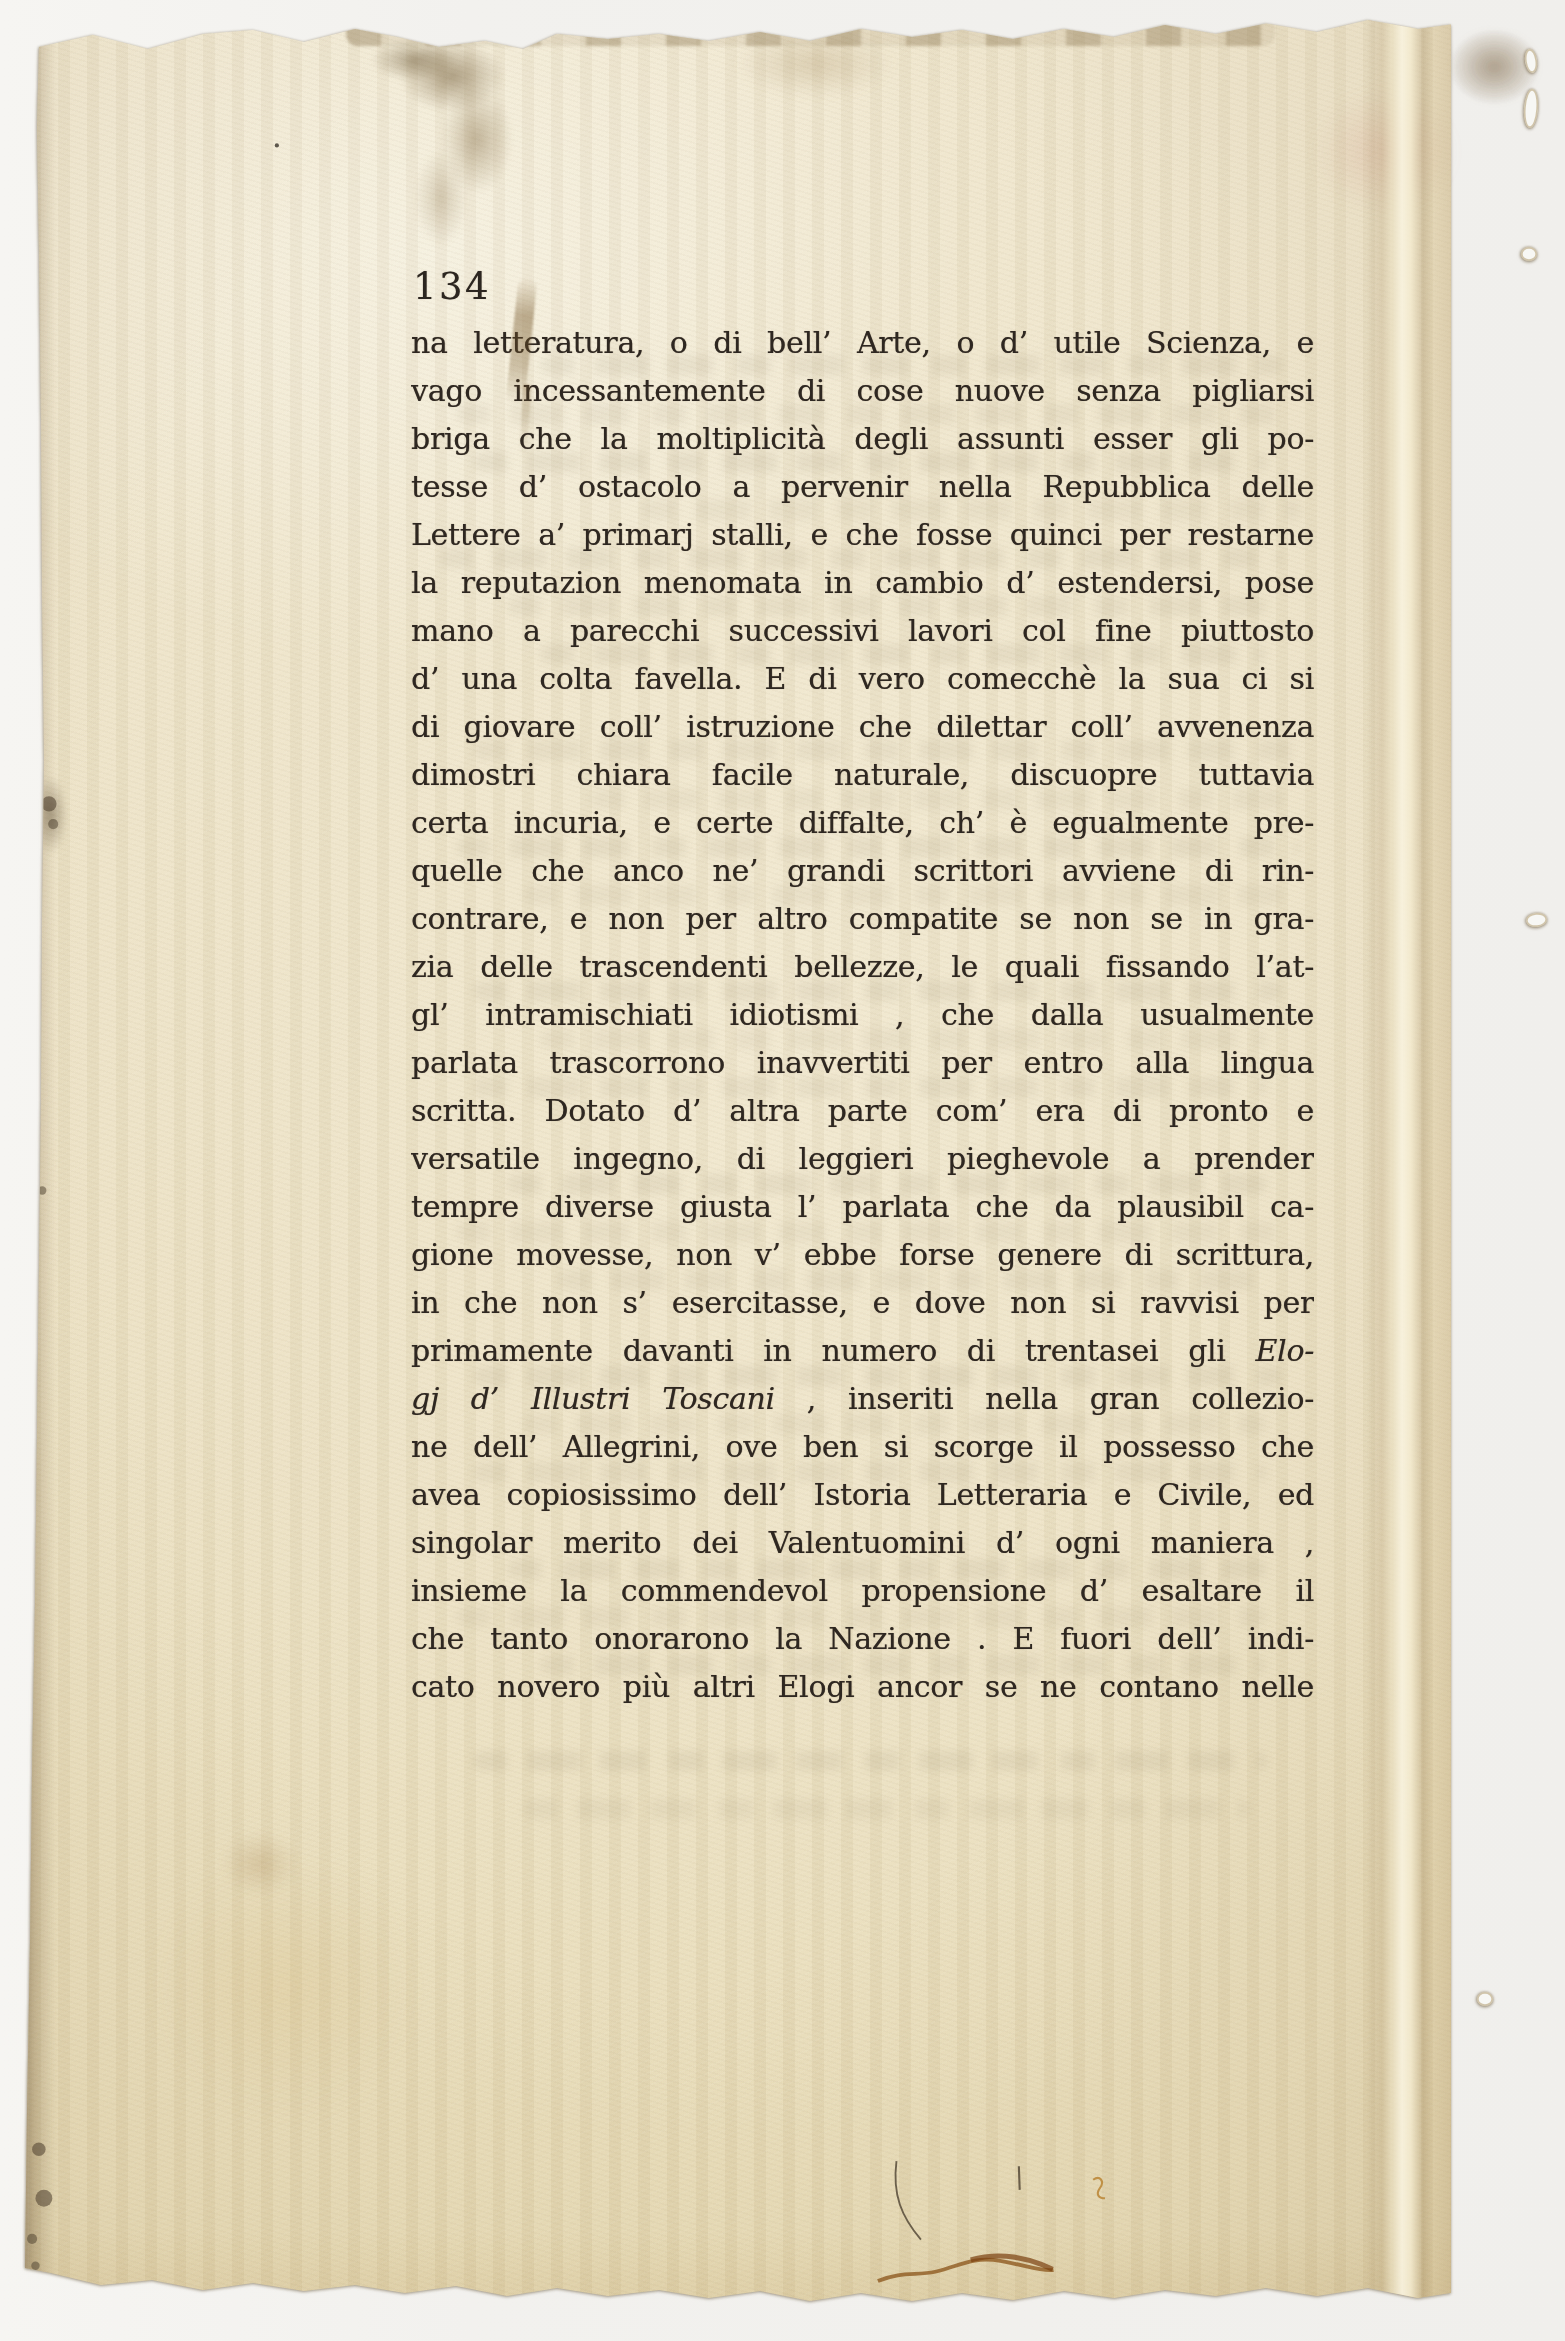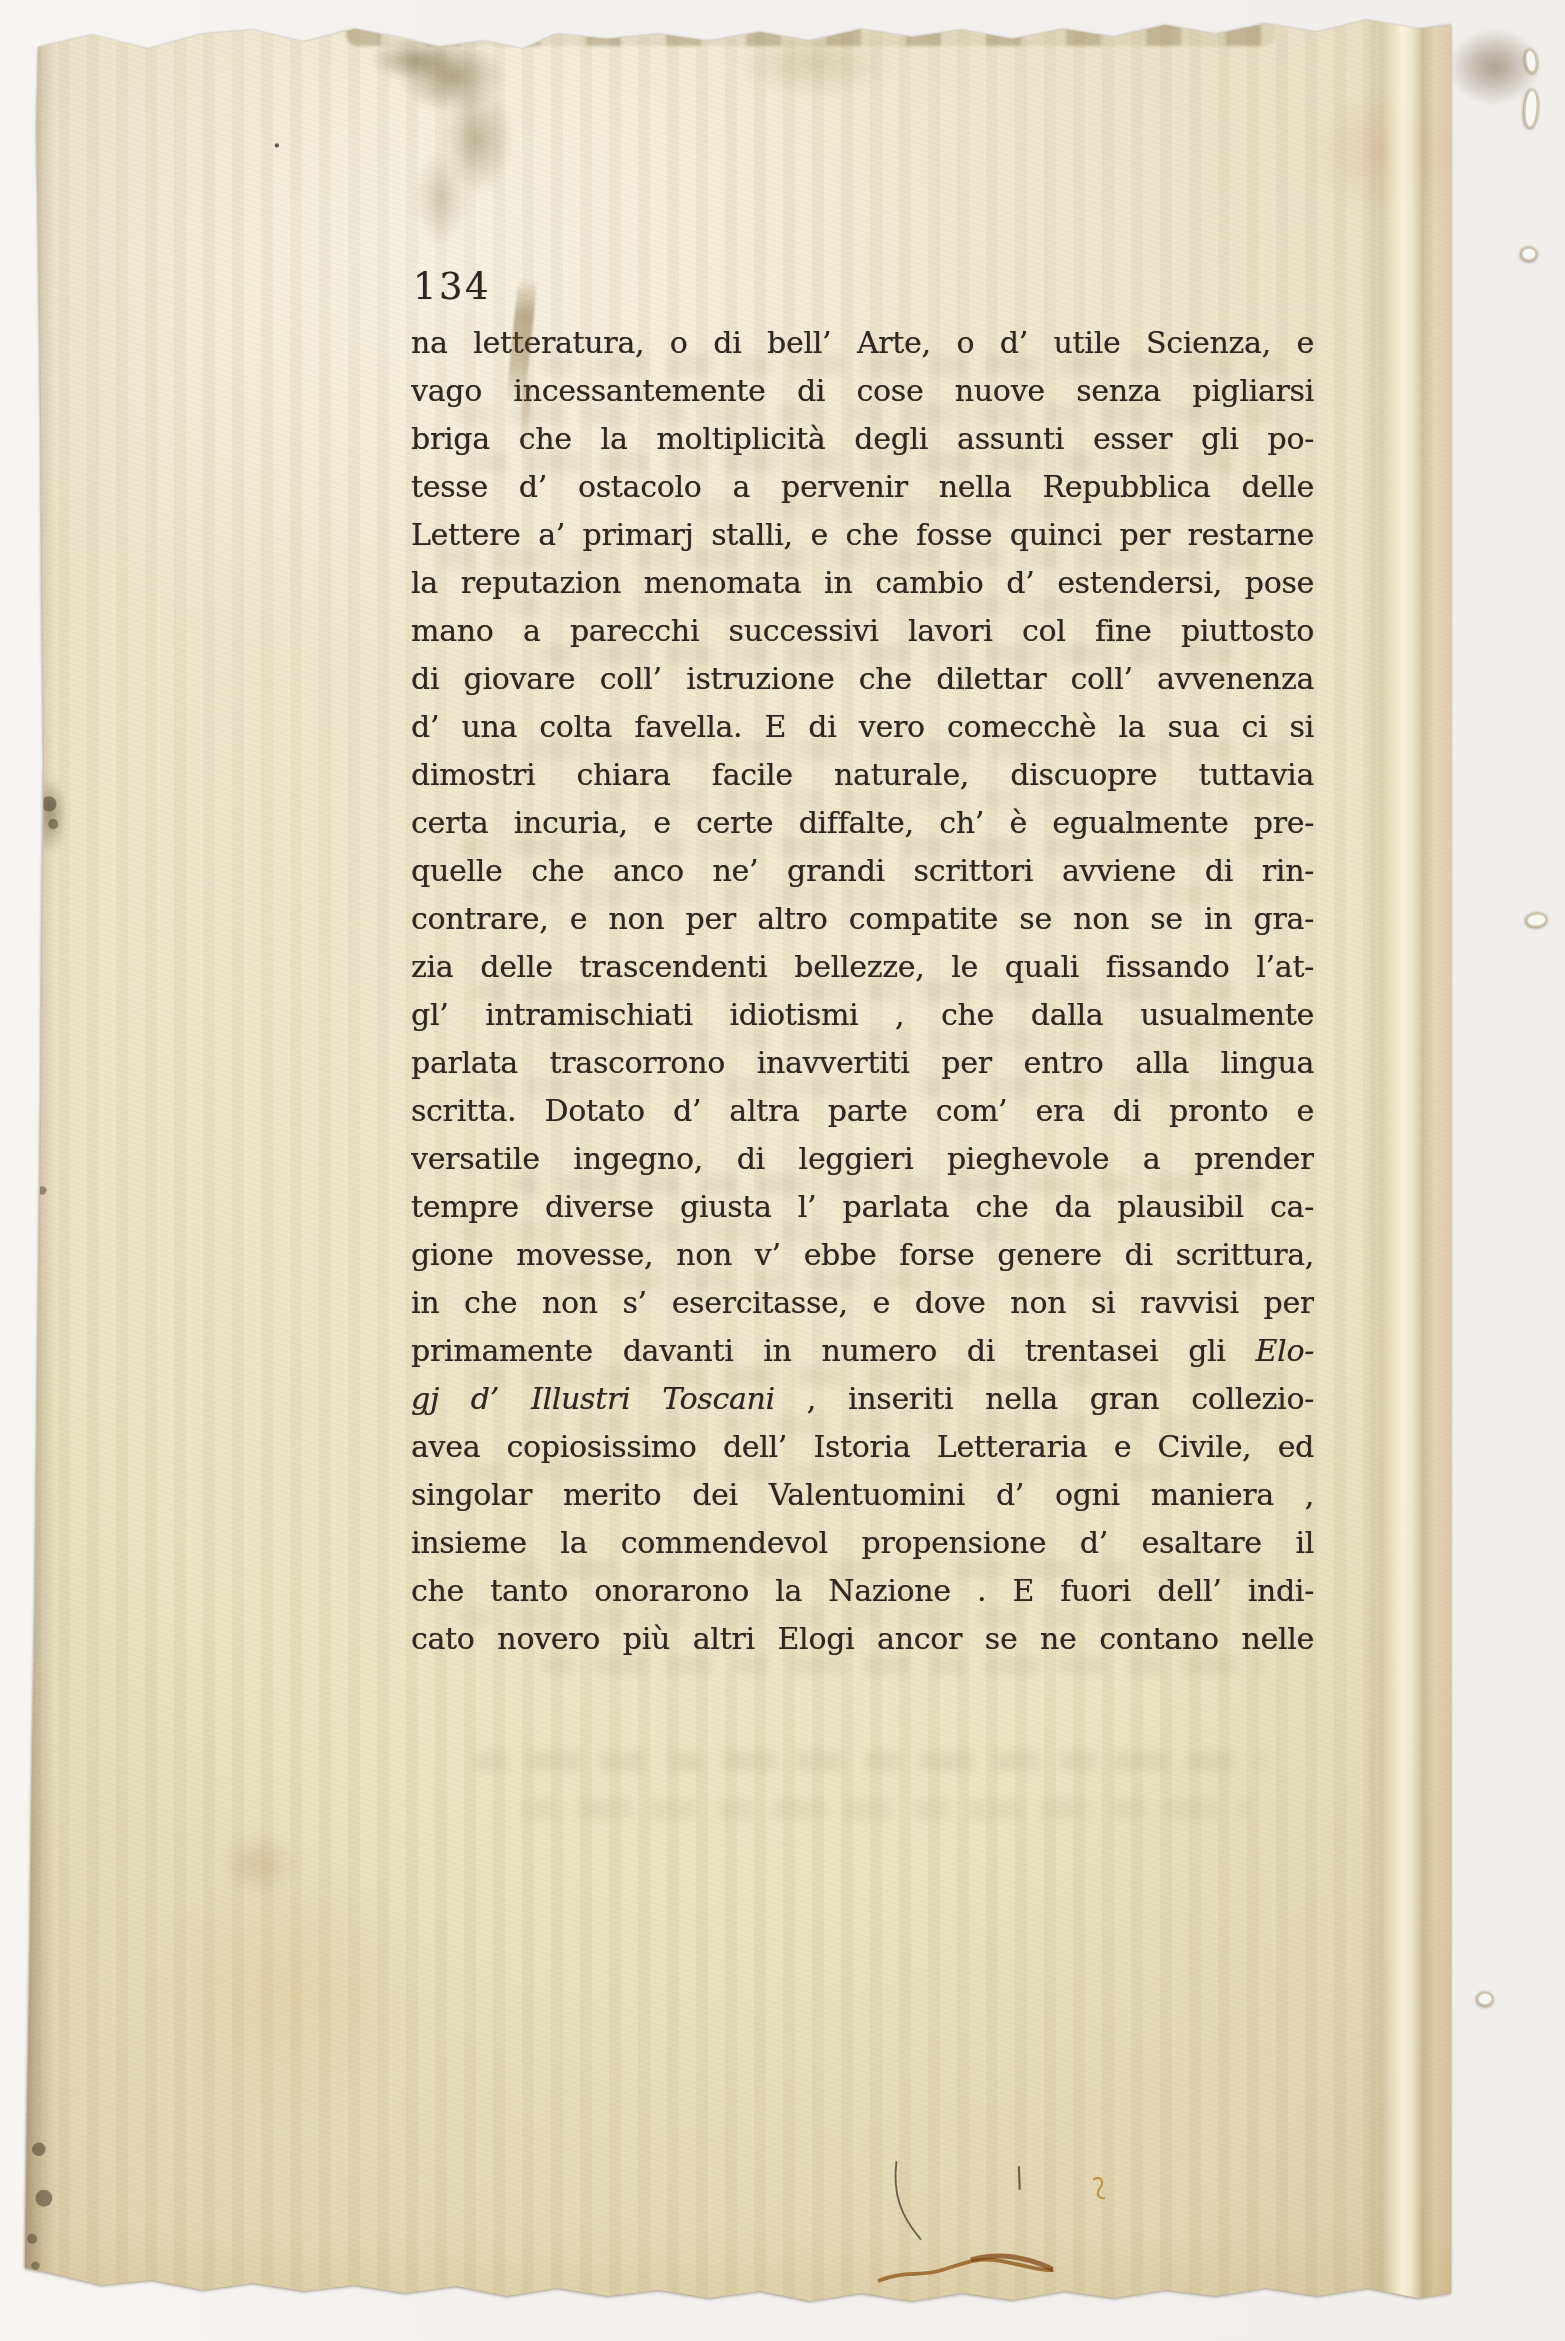--- a/index.html
+++ b/index.html
@@ -100,36 +100,37 @@
 
     <div class="page-number">134</div>
     <div class="text-block">
         <div class="line"><span>na letteratura, o di bell’ Arte, o d’ utile Scienza, e</span></div>
         <div class="line"><span>vago incessantemente di cose nuove senza pigliarsi</span></div>
         <div class="line"><span>briga che la moltiplicità degli assunti esser gli po-</span></div>
         <div class="line"><span>tesse d’ ostacolo a pervenir nella Repubblica delle</span></div>
         <div class="line"><span>Lettere a’ primarj stalli, e che fosse quinci per restarne</span></div>
         <div class="line"><span>la reputazion menomata in cambio d’ estendersi, pose</span></div>
         <div class="line"><span>mano a parecchi successivi lavori col fine piuttosto</span></div>
+        <div class="line"><span>d’ una colta favella. E di vero comecchè la sua ci si</span></div>
         <div class="line"><span>di giovare coll’ istruzione che dilettar coll’ avvenenza</span></div>
-        <div class="line"><span>d’ una colta favella. E di vero comecchè la sua ci si</span></div>
         <div class="line"><span>dimostri chiara facile naturale, discuopre tuttavia</span></div>
         <div class="line"><span>certa incuria, e certe diffalte, ch’ è egualmente pre-</span></div>
         <div class="line"><span>quelle che anco ne’ grandi scrittori avviene di rin-</span></div>
         <div class="line"><span>contrare, e non per altro compatite se non se in gra-</span></div>
         <div class="line"><span>zia delle trascendenti bellezze, le quali fissando l’at-</span></div>
         <div class="line"><span>gl’ intramischiati idiotismi , che dalla usualmente</span></div>
         <div class="line"><span>parlata trascorrono inavvertiti per entro alla lingua</span></div>
         <div class="line"><span>scritta. Dotato d’ altra parte com’ era di pronto e</span></div>
         <div class="line"><span>versatile ingegno, di leggieri pieghevole a prender</span></div>
         <div class="line"><span>tempre diverse giusta l’ parlata che da plausibil ca-</span></div>
         <div class="line"><span>gione movesse, non v’ ebbe forse genere di scrittura,</span></div>
         <div class="line"><span>in che non s’ esercitasse, e dove non si ravvisi per</span></div>
         <div class="line"><span>primamente davanti in numero di trentasei gli </span><em>Elo-</em></div>
         <div class="line"><em>gj d’ Illustri Toscani</em><span> , inseriti nella gran collezio-</span></div>
+        <div class="line"><span>ne dell’ Allegrini, ove ben si scorge il possesso che</span></div>
         <div class="line"><span>avea copiosissimo dell’ Istoria Letteraria e Civile, ed</span></div>
         <div class="line"><span>singolar merito dei Valentuomini d’ ogni maniera ,</span></div>
         <div class="line"><span>insieme la commendevol propensione d’ esaltare il</span></div>
         <div class="line"><span>che tanto onorarono la Nazione . E fuori dell’ indi-</span></div>
         <div class="line"><span>cato novero più altri Elogi ancor se ne contano nelle</span></div>
       </div>
 
     <div class="stain stain-top-edge"></div>
     <div class="stain stain-top-main"></div>
     <div class="stain stain-haze-top"></div>

